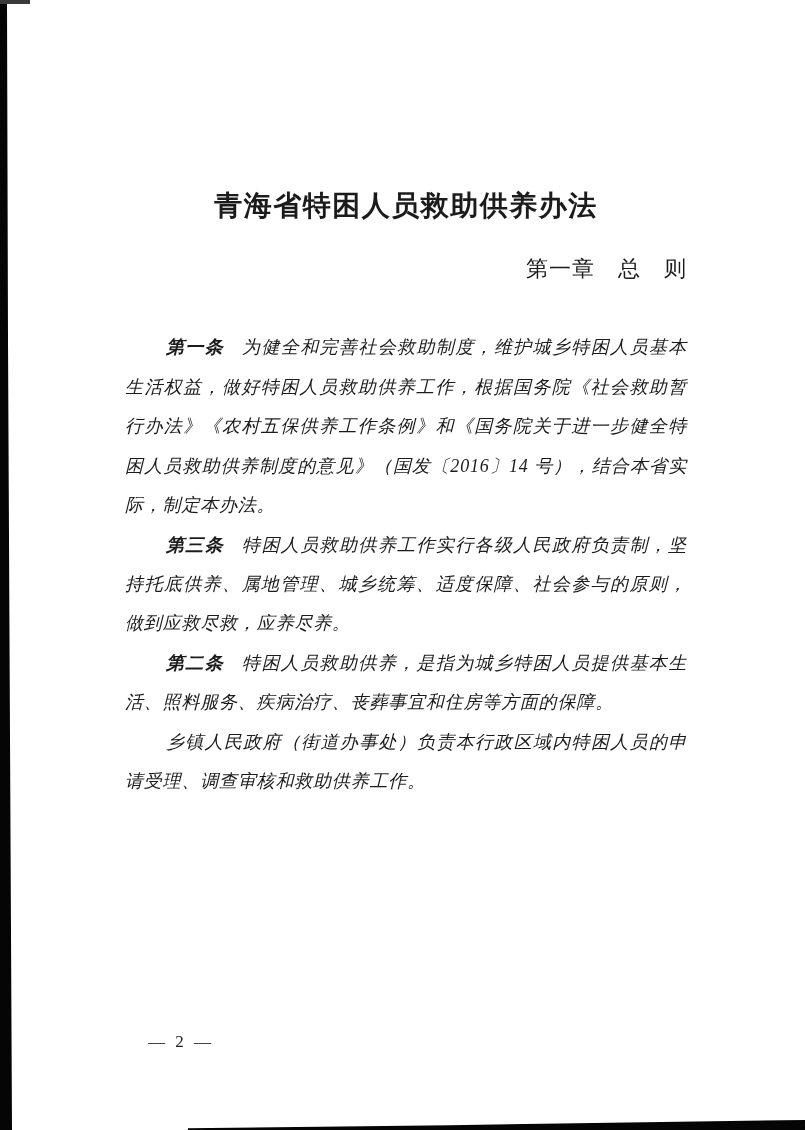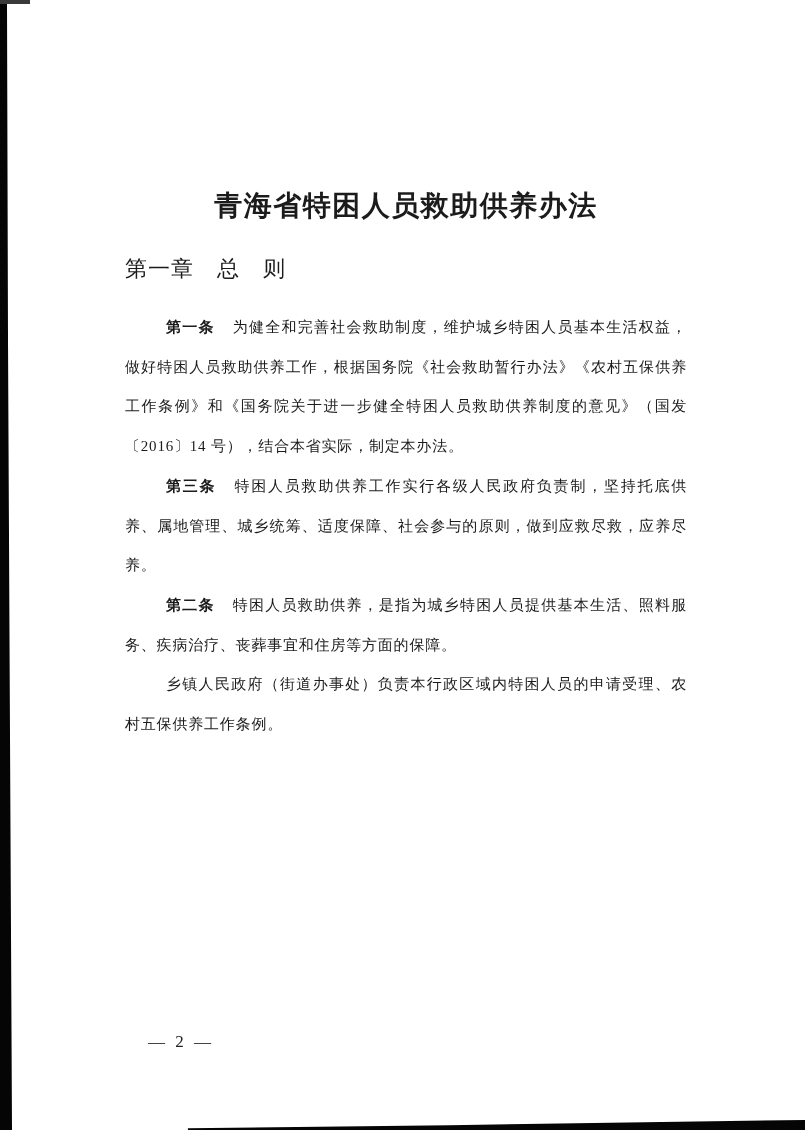--- a/index.html
+++ b/index.html
@@ -42,32 +42,33 @@
     line-height:1.05;
     text-align:center;
     font-size:28px;
     font-weight:700;
     letter-spacing:1.5px;
     white-space:nowrap;
   }
   .chapter-heading {
     margin:37px 0 0 0;
     line-height:1.05;
-    text-align:left;
+    text-align:right;
     font-size:22px;
     font-weight:500;
     letter-spacing:1px;
   }
   .doc-body {
-    margin-top:27px;
-    font-size:15px;
+    margin-top:48px;
+    font-size:18px;
     line-height:39.4px;
     text-align:justify;
     text-justify:inter-character;
     letter-spacing:0.8px;
+    font-style:italic;
   }
   .article { margin:0; text-indent:41px; }
   .article-label {
     font-weight:700;
     font-family:"Liberation Sans","DejaVu Sans",sans-serif;
     margin-right:18px;
   }
   .article-label:empty { display:none; margin-right:0; }
   .page-number {
     position:absolute; left:23px; top:1032px;
@@ -95,21 +96,21 @@
 
     <div class="doc-body">
 
       <p class="article"><span class="article-label">第一条</span><span>为健全和完善社会救助制度，维护城乡特困人员基本生活权益，做好特困人员救助供养工作，根据国务院《社会救助暂行办法》《农村五保供养工作条例》和《国务院关于进一步健全特困人员救助供养制度的意见》（国发〔2016〕14 号），结合本省实际，制定本办法。</span></p>
 
       <p class="article"><span class="article-label">第三条</span><span>特困人员救助供养工作实行各级人民政府负责制，坚持托底供养、属地管理、城乡统筹、适度保障、社会参与的原则，做到应救尽救，应养尽养。</span></p>
 
       <p class="article"><span class="article-label">第二条</span><span>特困人员救助供养，是指为城乡特困人员提供基本生活、照料服务、疾病治疗、丧葬事宜和住房等方面的保障。</span></p>
 
 
-      <p class="article"><span>乡镇人民政府（街道办事处）负责本行政区域内特困人员的申请受理、农村五保供养工作条例。</span></p>
+      <p class="article"><span>乡镇人民政府（街道办事处）负责本行政区域内特困人员的申请受理、调查审核和救助供养工作。</span></p>
 
 
     </div>
 
     <div class="page-number">— 2 —</div>
 
   </div>
 </div>
 
 </body></html>

